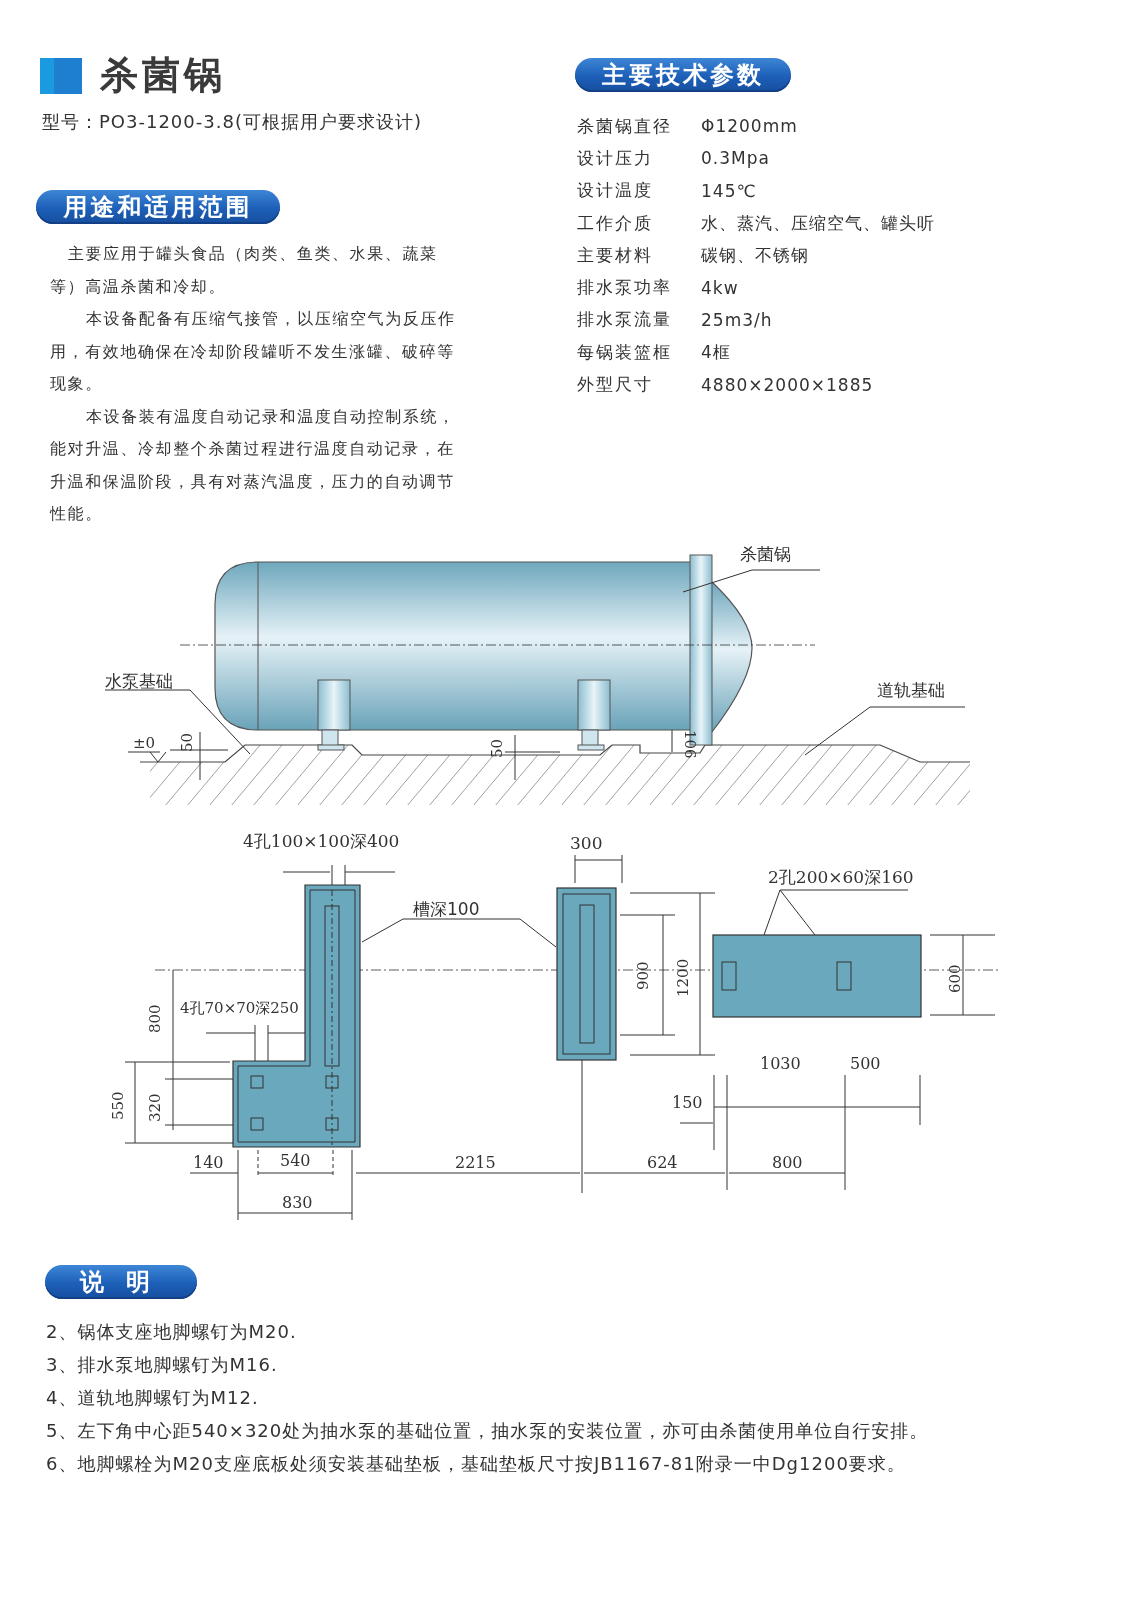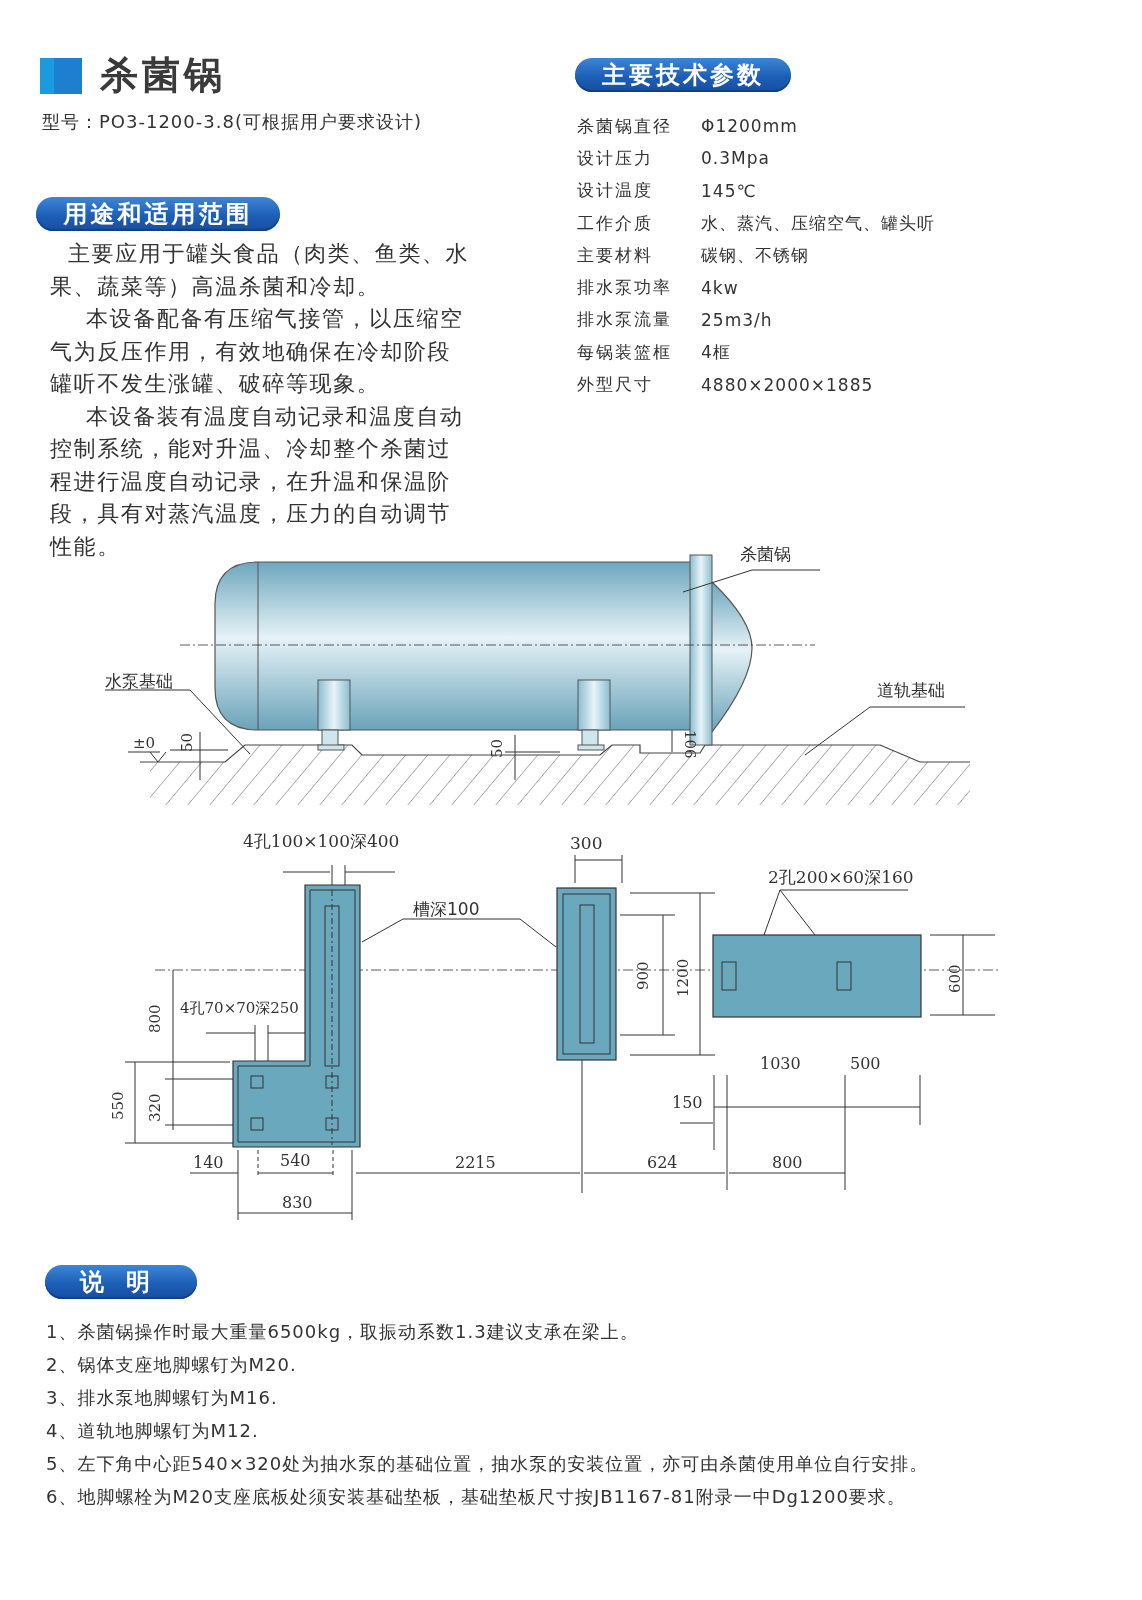--- a/index.html
+++ b/index.html
@@ -14,24 +14,24 @@
   .title-square .a { width: 14px; height: 100%; background: #1a9be0; }
   .title-square .b { flex: 1; height: 100%; background: #1e7fd0; }
   .title-text { margin-left: 18px; font-size: 38px; font-weight: bold; color: #3a3a3a; letter-spacing: 4px; }
   .model { left: 42px; top: 110px; font-size: 18px; color: #333; letter-spacing: 1px; }
   .pill {
     height: 34px; border-radius: 17px; color: #fff; font-weight: bold; font-size: 24px;
     display: flex; align-items: center; justify-content: center; letter-spacing: 3px;
     background: linear-gradient(180deg, #3d86d6 0%, #1d5fb8 55%, #164e9e 100%);
     box-shadow: inset 0 -2px 0 #123f86;
   }
-  .pill-usage { left: 36px; top: 190px; width: 244px; margin-top: 7px; }
+  .pill-usage { left: 36px; top: 190px; width: 244px; }
   .pill-params { left: 575px; top: 58px; width: 216px; }
   .pill-notes { left: 45px; top: 1265px; width: 152px; letter-spacing: 22px; padding-left: 10px; box-sizing: border-box; text-align: right; }
-  .usage { left: 50px; top: 238px; width: 420px; font-size: 22px; line-height: 32.5px; color: #333; letter-spacing: 1.6px; }
+  .usage { left: 50px; top: 238px; width: 420px; font-size: 16px; line-height: 32.5px; color: #333; letter-spacing: 1.6px; }
   .usage p { margin: 0; }
   .usage .ind1 { text-indent: 18px; }
   .usage .ind2 { text-indent: 36px; }
   .params { left: 577px; top: 110px; font-size: 17px; color: #333; }
   .param-row { display: flex; height: 32.3px; align-items: center; }
   .param-label { width: 124px; letter-spacing: 2px; }
   .param-value { letter-spacing: 1px; text-align: right; }
   .notes { left: 46px; top: 1315px; font-size: 18px; color: #333; }
   .note { height: 33px; display: flex; align-items: center; letter-spacing: 1px; }
   svg text { font-family: "DejaVu Serif", "Liberation Serif", serif; fill: #333; }
@@ -239,19 +239,18 @@
   <text x="193" y="343" font-size="16">140</text>
   <text x="280" y="341" font-size="16">540</text>
   <text x="282" y="383" font-size="16">830</text>
   <text x="455" y="343" font-size="16">2215</text>
   <text x="647" y="343" font-size="16">624</text>
   <text x="772" y="343" font-size="16">800</text>
 </svg>
 
 <div class="abs pill pill-notes">说明</div>
 <div class="abs notes">
-  <div class="note">1、杀菌锅操作时最大重量6500kg，取振动系数1.3建议支承在梁上。</div>
   <div class="note">2、锅体支座地脚螺钉为M20.</div>
   <div class="note">3、排水泵地脚螺钉为M16.</div>
   <div class="note">4、道轨地脚螺钉为M12.</div>
   <div class="note">5、左下角中心距540×320处为抽水泵的基础位置，抽水泵的安装位置，亦可由杀菌使用单位自行安排。</div>
   <div class="note">6、地脚螺栓为M20支座底板处须安装基础垫板，基础垫板尺寸按JB1167-81附录一中Dg1200要求。</div>
 </div>
 
 </body></html>

